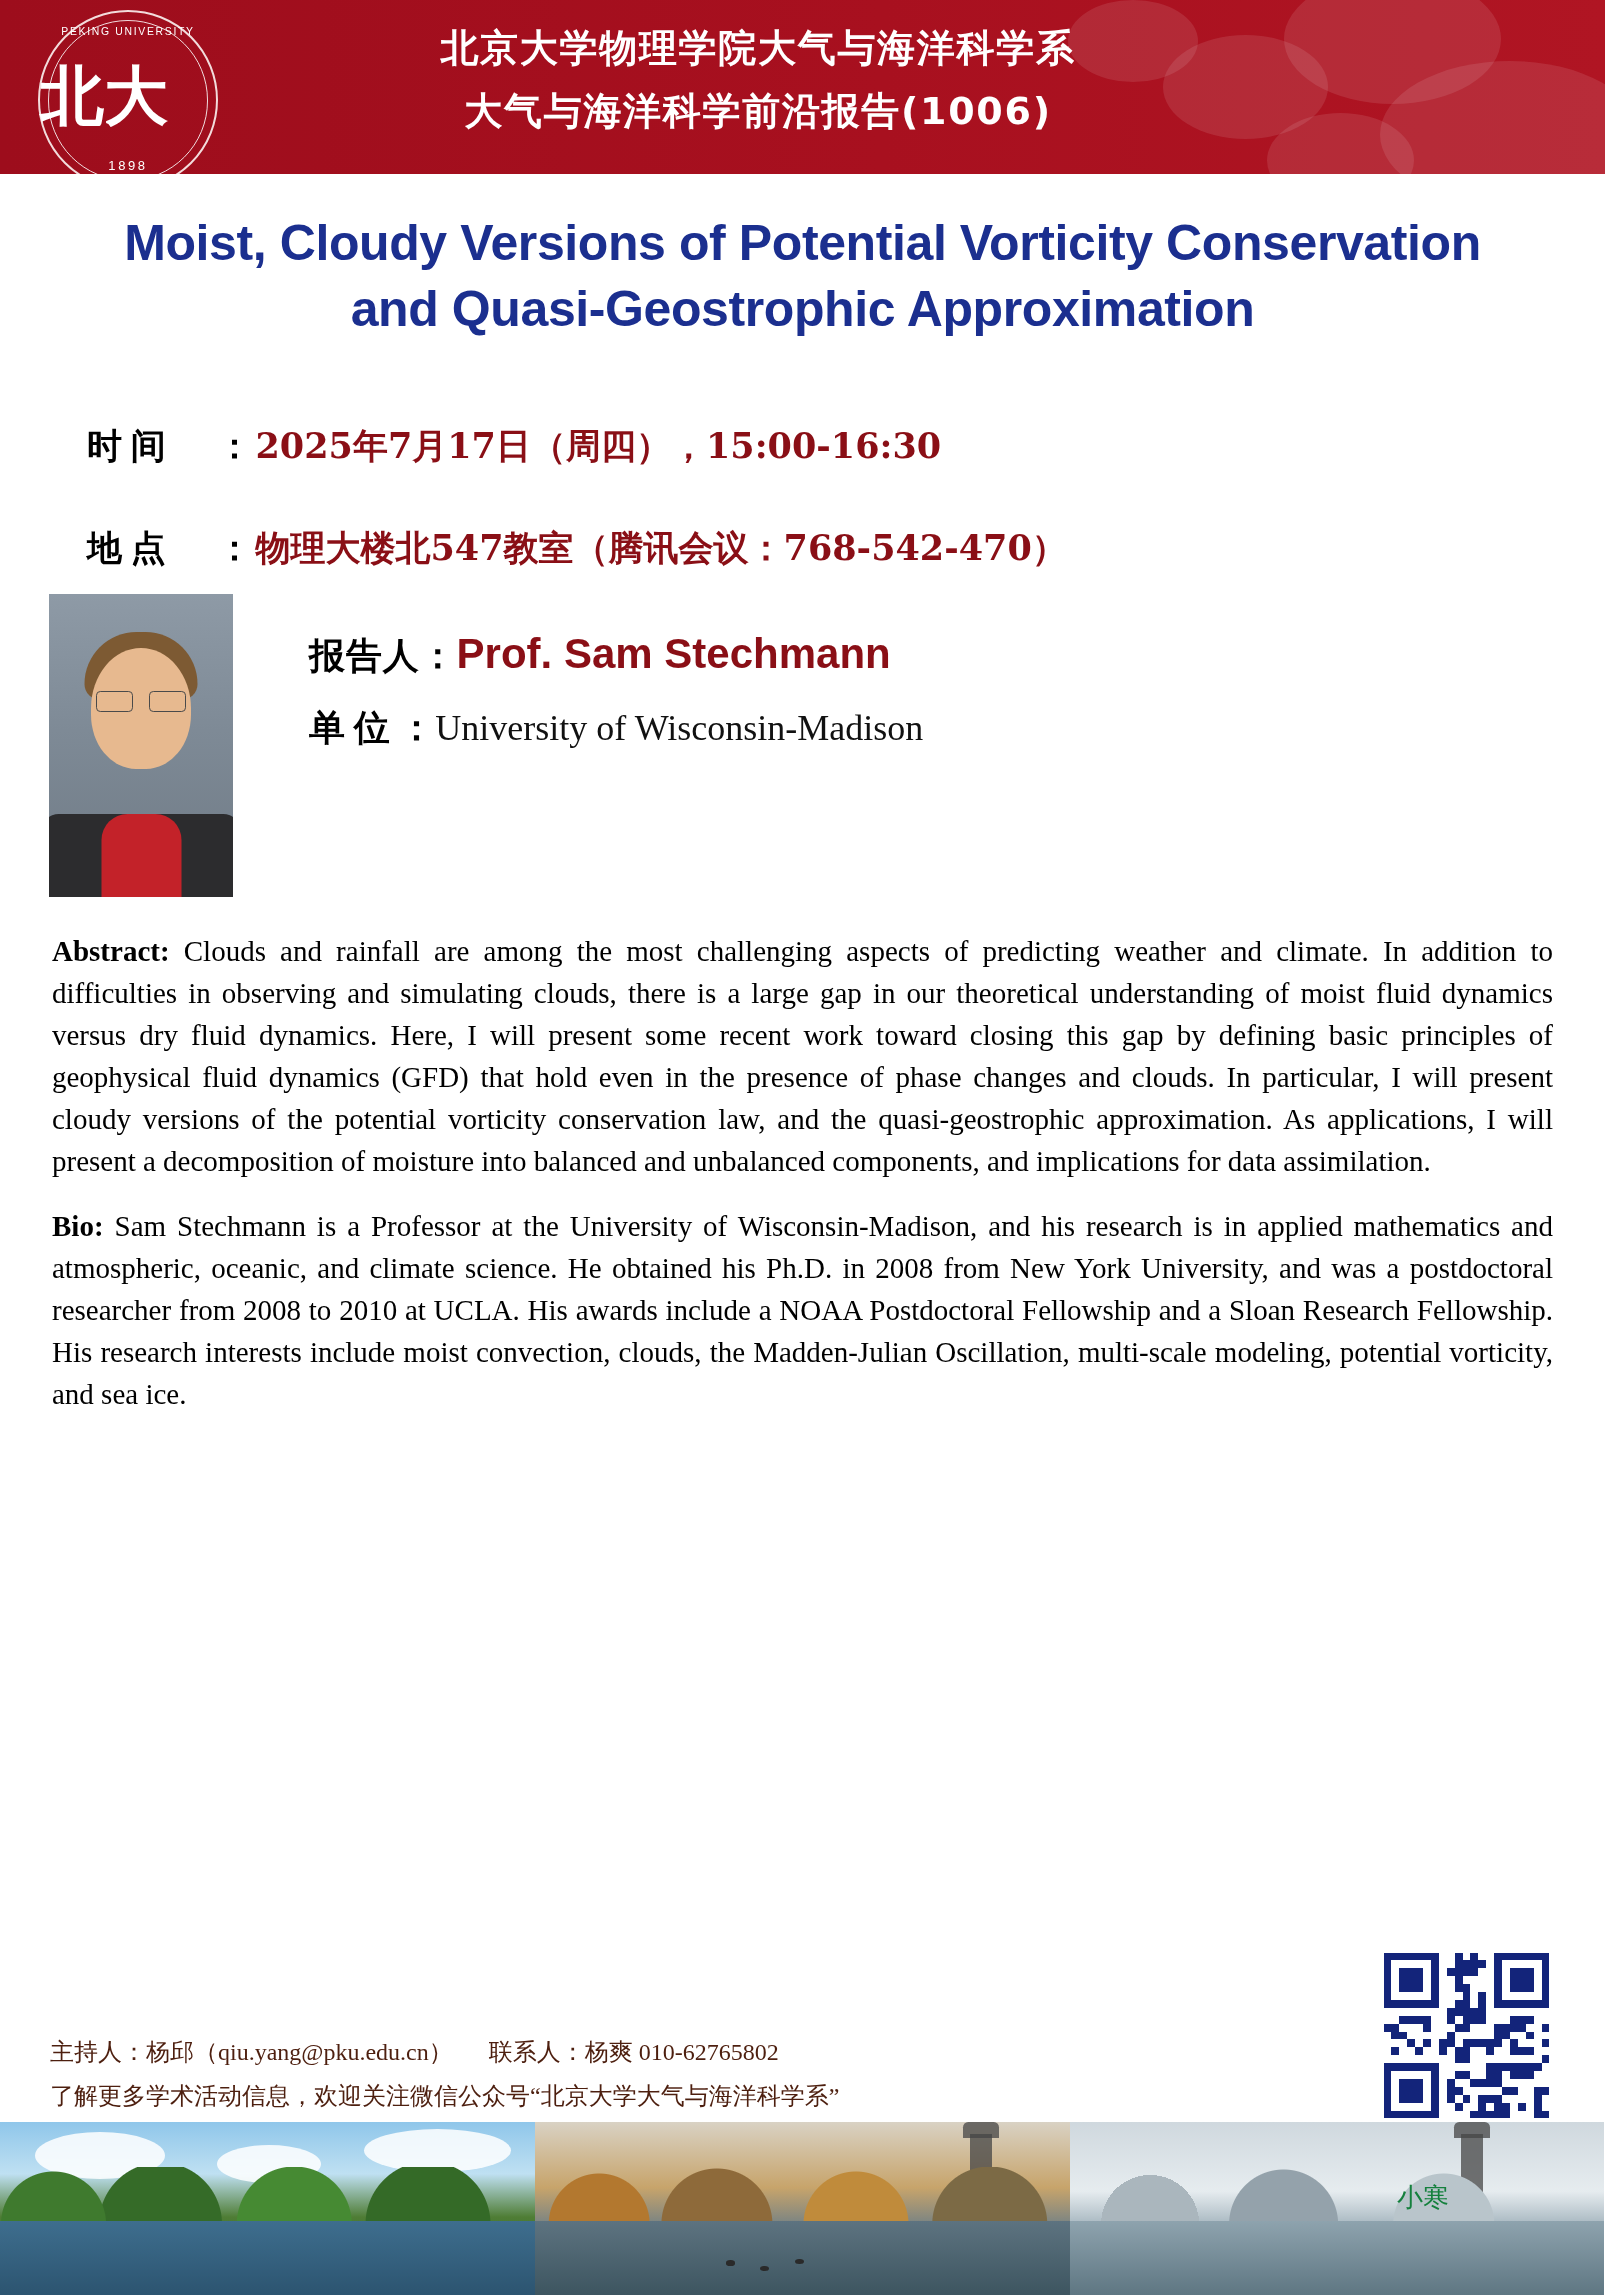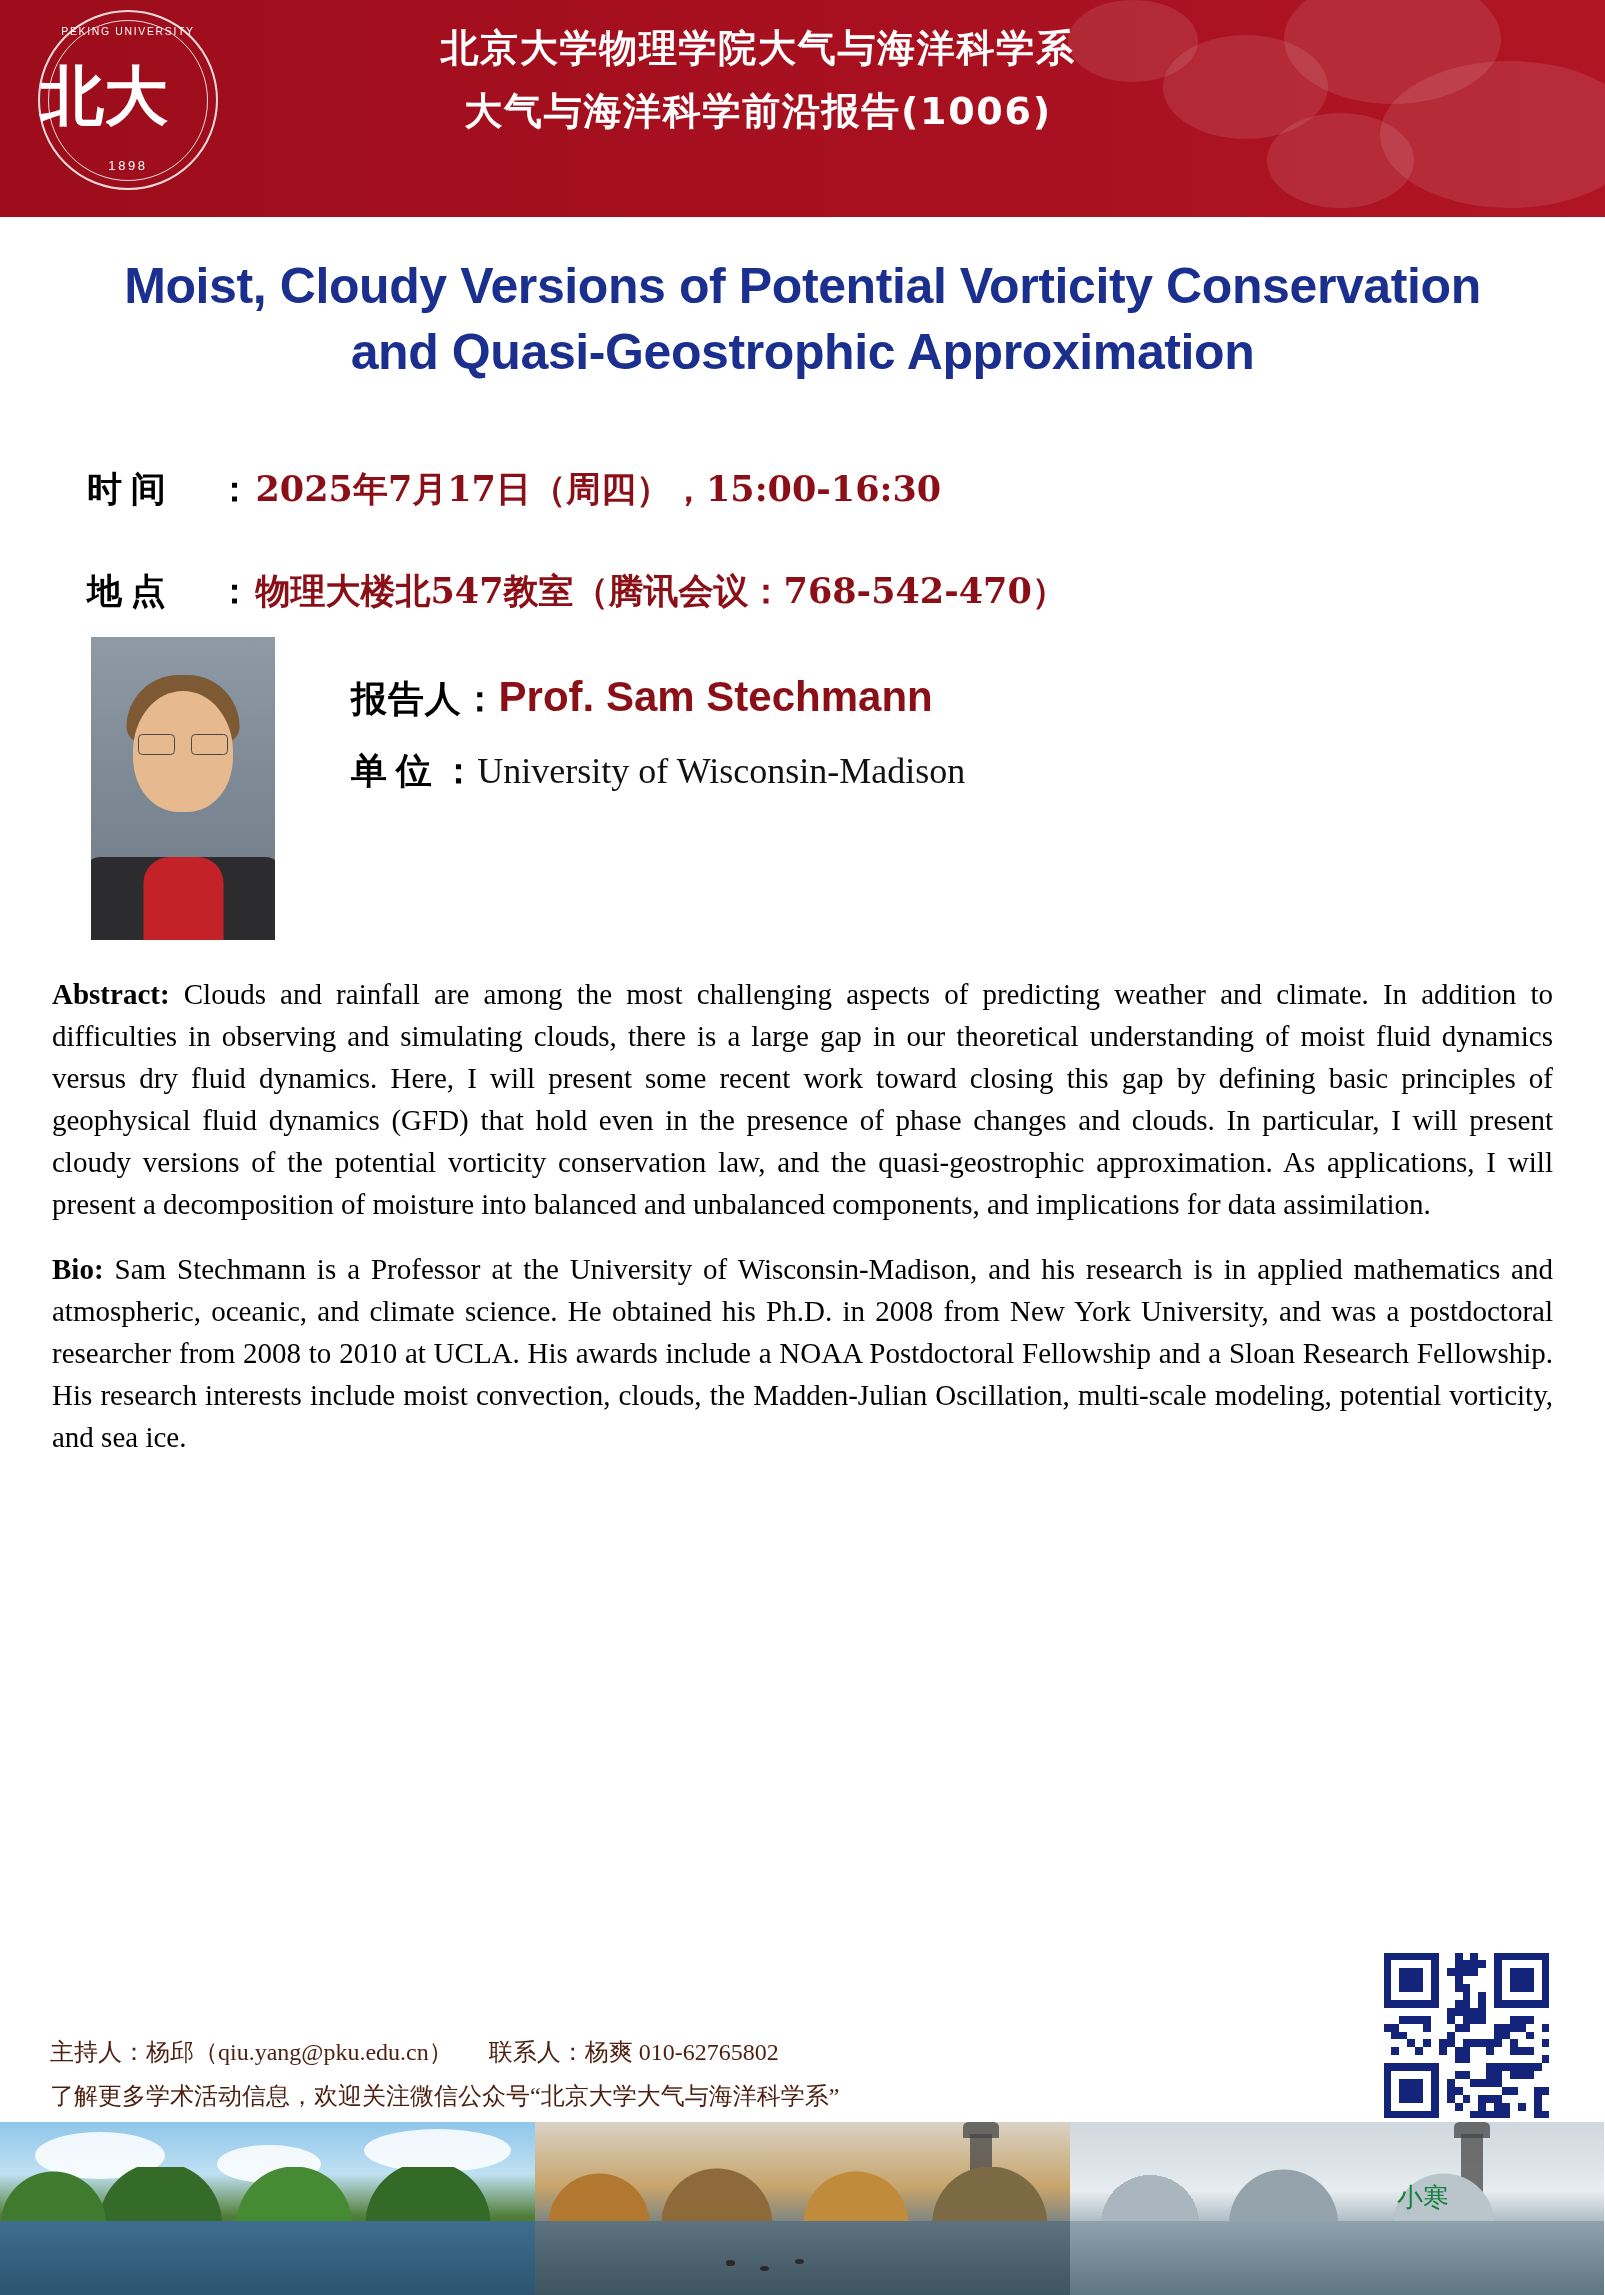--- a/index.html
+++ b/index.html
@@ -10,21 +10,21 @@
     background: #ffffff;
     font-family: "Liberation Sans", sans-serif;
     position: relative;
     overflow: hidden;
   }
 
   
   .banner {
     position: relative;
     width: 1605px;
-    height: 217px;
+    height: 174px;
     background: #a1071b;
     background: linear-gradient(90deg, #9d0d1c 0%, #a8101f 55%, #b01523 100%);
     overflow: hidden;
   }
   .banner .cloud {
     position: absolute;
     border-radius: 50%;
     background: rgba(255,255,255,0.10);
   }
   .banner .cloud.c1 { width: 217px; height: 130px; right: 104px; top: -26px; }
@@ -125,21 +125,21 @@
     font-size: 35px;
     font-weight: 700;
     font-family: "DejaVu Serif", serif;
   }
 
   
   .speaker {
     margin: 22.5px 0 0 0;
     display: flex;
     align-items: flex-start;
-    padding-left: 91px;
+    padding-left: 49px;
   }
   .photo {
     width: 184px;
     height: 303px;
     background: linear-gradient(180deg,#8e9aa6 0%, #7e8a96 45%, #6f7a85 100%);
     position: relative;
     overflow: hidden;
     flex: none;
   }
   .photo .head {

